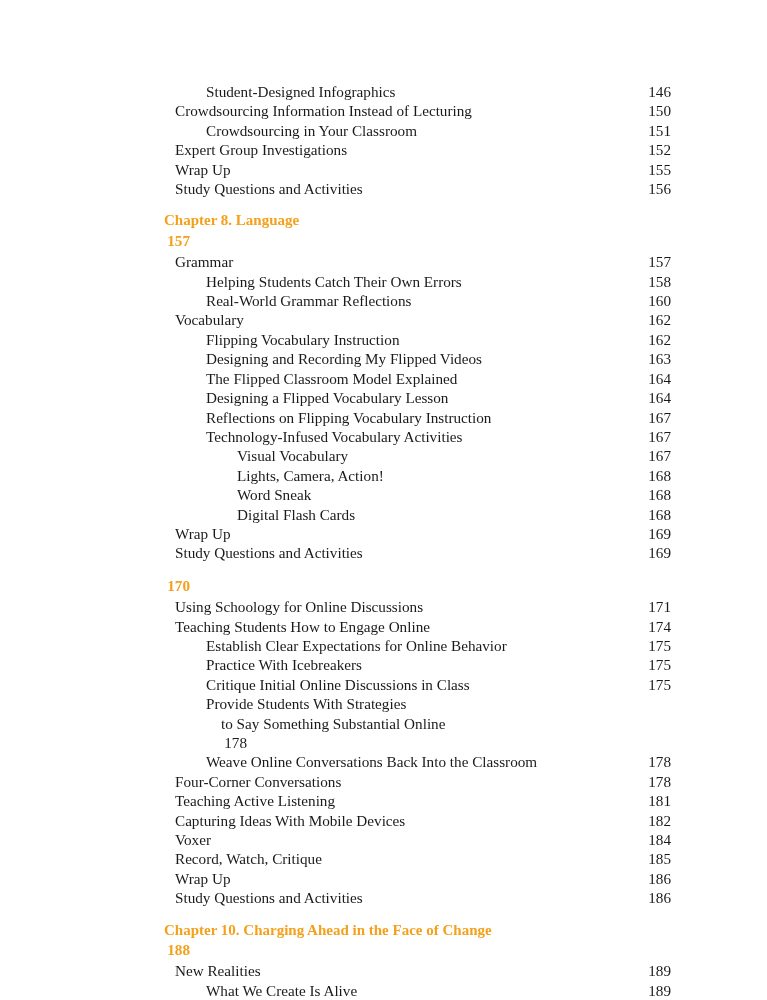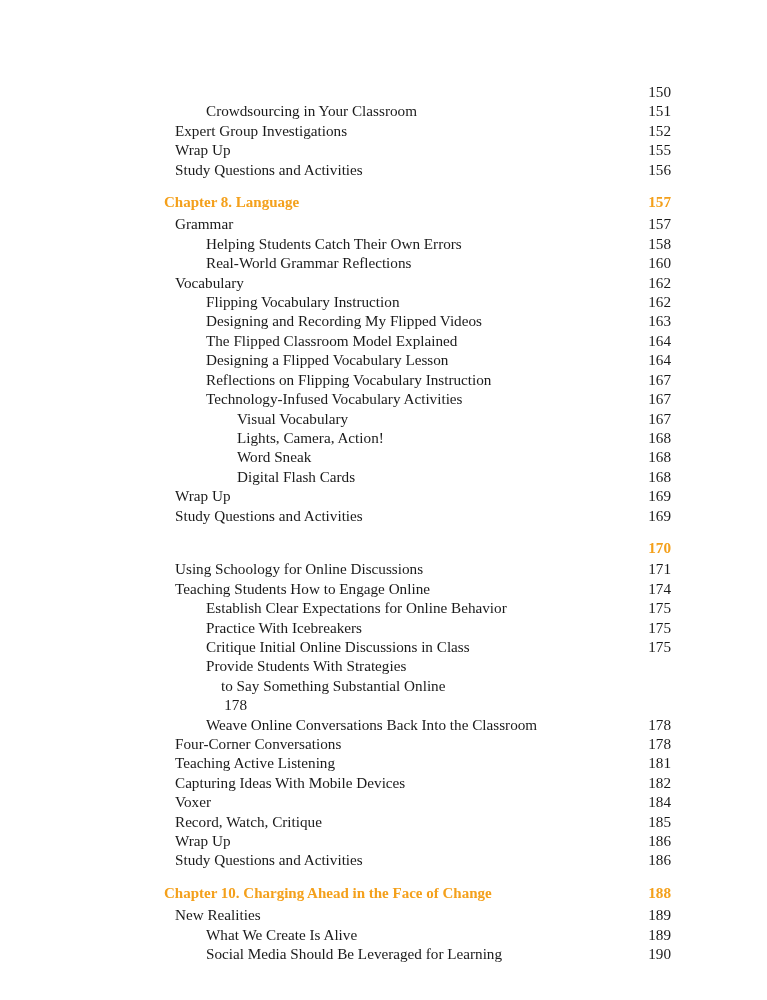--- a/index.html
+++ b/index.html
@@ -52,21 +52,21 @@
   }
 
   .toc-page-num {
     flex: 0 0 auto;
     text-align: right;
     min-width: 26px;
     font-size: 15.2px;
   }
 
   
-  .lvl-chapter { padding-left: 0px; }
+  .lvl-chapter { padding-left: 0px; flex-direction: column; }
   .lvl-1       { padding-left: 11px; }
   .lvl-2       { padding-left: 42px; }
   .lvl-3       { padding-left: 73px; align-items: flex-end; }
   .lvl-wrap    { padding-left: 57px; flex-direction: column; }
 
   
   .toc-row.chapter {
     color: #F4A01B;
     font-weight: bold;
     font-size: 15.0px;
@@ -79,21 +79,27 @@
   }
 
   
   .toc-row.nopage .toc-page-num { visibility: hidden; }
 </style>
 </head>
 <body>
 
 <div id="toc-page">
   <ul class="toc-list" id="toc-list">
-      <li class="toc-row lvl-1">
+      <li class="toc-row lvl-2">
+        <span class="toc-title">Student-Designed Infographics</span>
+        <span class="toc-filler"></span>
+        <span class="toc-page-num">146</span>
+      </li>
+      <li class="toc-row lvl-1">
+        <span class="toc-title">Crowdsourcing Information Instead of Lecturing</span>
         <span class="toc-filler"></span>
         <span class="toc-page-num">150</span>
       </li>
       <li class="toc-row lvl-2">
         <span class="toc-title">Crowdsourcing in Your Classroom</span>
         <span class="toc-filler"></span>
         <span class="toc-page-num">151</span>
       </li>
       <li class="toc-row lvl-1">
         <span class="toc-title">Expert Group Investigations</span>

